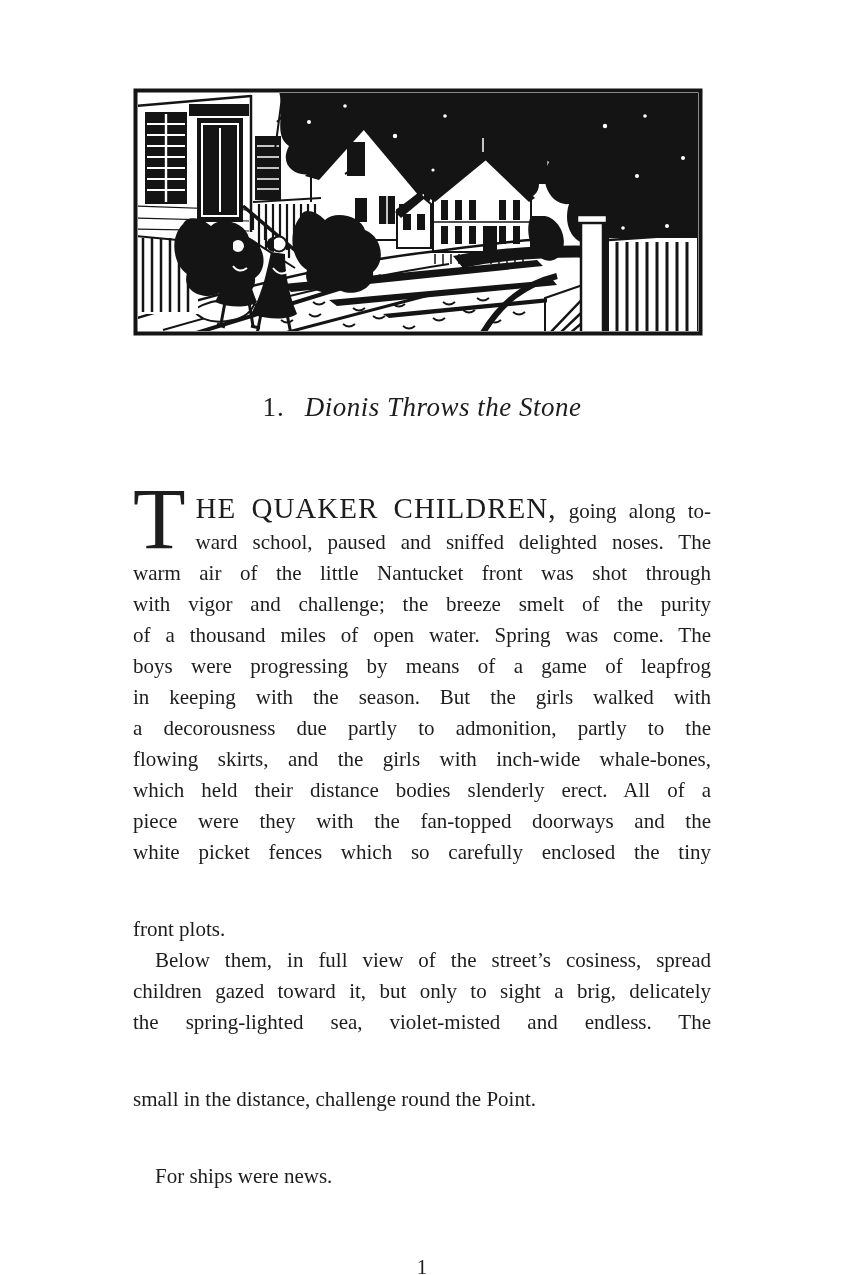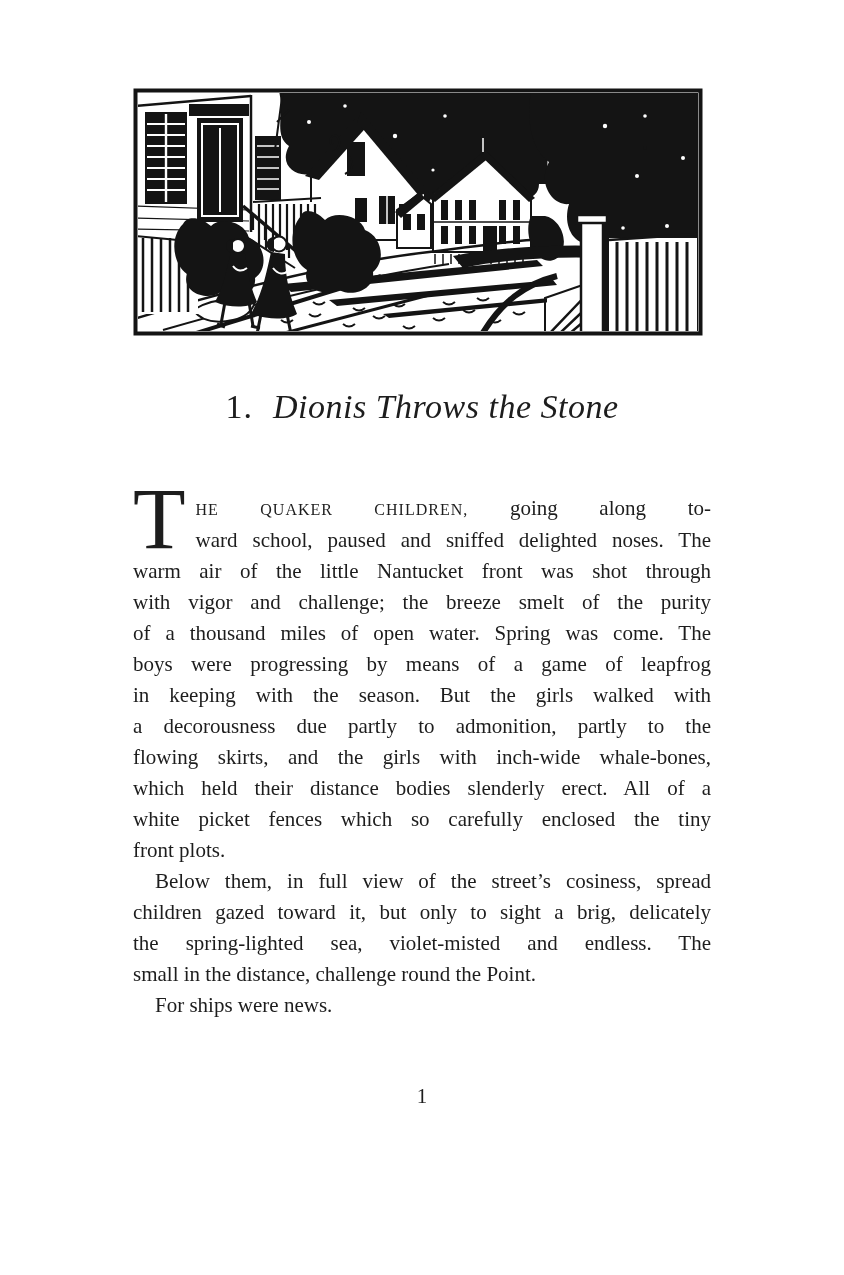--- a/index.html
+++ b/index.html
@@ -12,37 +12,37 @@
   .page{width:844px;height:1275px;position:relative;}
   .column{width:578px;margin:0 auto;padding-top:88px;}
 
   
   figure.illus{margin:0;width:570px;height:248px;}
   figure.illus svg{display:block;}
 
   
   h1.chapter{
     margin:45px 0 0 0;padding:0;
-    font-size:34px;font-weight:normal;line-height:52px;
+    font-size:27px;font-weight:normal;line-height:52px;
     text-align:center;white-space:nowrap;
   }
   h1.chapter .num{font-style:normal;margin-right:20px;letter-spacing:1px;}
   h1.chapter .ttl{font-style:italic;letter-spacing:0.5px;}
 
   
   .body-text{margin-top:60px;font-size:21px;line-height:31px;}
   .para{margin:0;}
   .line{
     text-align:justify;
     text-align-last:justify;
     white-space:normal;
   }
-  .line.last{text-align-last:left;}
+  .line.last{text-align-last:left;margin-top:46px;}
   .line.indent{text-indent:22px;}
-  .lead-caps{font-size:16px;letter-spacing:1px;}
+  .lead-caps{font-size:29px;letter-spacing:1px;}
   .drop-cap{
     float:left;
     font-size:86px;line-height:60px;height:60px;
     margin:-4px 10px 4px 0;
   }
 
   
   .folio{
     margin-top:60px;text-align:center;
     font-size:21px;line-height:30px;
@@ -193,20 +193,21 @@
           <div class="line"><span class="lead-caps">HE QUAKER CHILDREN,</span> going along to-</div>
           <div class="line">ward school, paused and sniffed delighted noses. The</div>
           <div class="line">warm air of the little Nantucket front was shot through</div>
           <div class="line">with vigor and challenge; the breeze smelt of the purity</div>
           <div class="line">of a thousand miles of open water. Spring was come. The</div>
           <div class="line">boys were progressing by means of a game of leapfrog</div>
           <div class="line">in keeping with the season. But the girls walked with</div>
           <div class="line">a decorousness due partly to admonition, partly to the</div>
           <div class="line">flowing skirts, and the girls with inch-wide whale-bones,</div>
           <div class="line">which held their distance bodies slenderly erect. All of a</div>
+          <div class="line">piece were they with the fan-topped doorways and the</div>
           <div class="line">white picket fences which so carefully enclosed the tiny</div>
           <div class="line last">front plots.</div>
         </div>
         <div class="para">
           <div class="line indent">Below them, in full view of the street’s cosiness, spread</div>
           <div class="line">children gazed toward it, but only to sight a brig, delicately</div>
           <div class="line">the spring-lighted sea, violet-misted and endless. The</div>
           <div class="line last">small in the distance, challenge round the Point.</div>
         </div>
         <div class="para">

